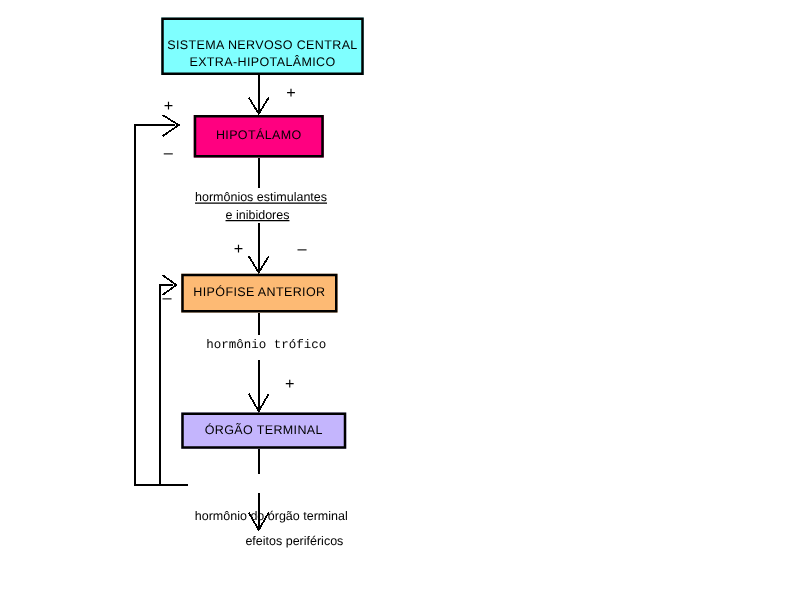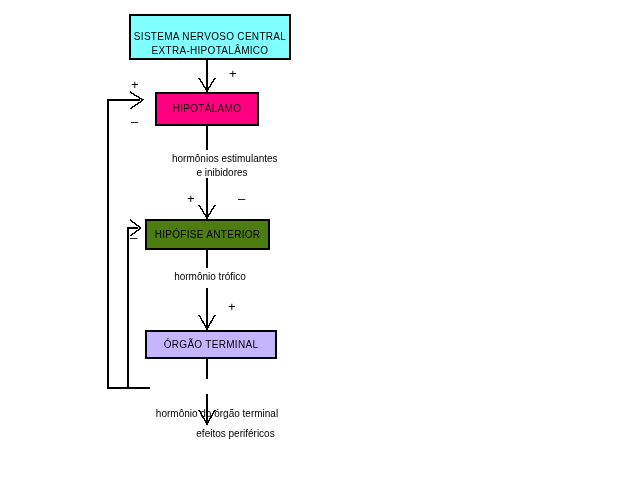--- a/index.html
+++ b/index.html
@@ -79,28 +79,30 @@
   }
   .sign {
     position: absolute;
     font-family: "Liberation Sans", sans-serif;
     font-size: 13px;
     color: #000000;
     line-height: 13px;
     white-space: nowrap;
   }
   #label-hypothalamic-hormones {
-    left: 172px;
+    left: 156px;
     top: 152px;
     width: 100px;
+    text-decoration: underline;
   }
   #label-trophic-hormone {
     left: 165px;
     top: 270px;
     width: 90px;
+    font-family: Liberation Mono, monospace;
   }
   #label-target-hormone {
     left: 152px;
     top: 381px;
     width: 130px;
     margin-top: 26px;
   }
   #label-peripheral-effects {
     left: 188px;
     top: 427px;
@@ -147,21 +149,21 @@
 
   <div class="node" id="node-cns" style="background:#7FFFFF;justify-content:flex-end;">
     <span>SISTEMA NERVOSO CENTRAL</span>
     <span>EXTRA-HIPOTALÂMICO</span>
   </div>
 
   <div class="node" id="node-hypothalamus" style="background:#FF0080;">
     <span>HIPOTÁLAMO</span>
   </div>
 
-  <div class="node" id="node-pituitary" style="background:#4d7c0f;">
+  <div class="node" id="node-pituitary" style="background:#fdba74;">
     <span>HIPÓFISE ANTERIOR</span>
   </div>
 
   <div class="node" id="node-target-organ" style="background:#c4b5fd;">
     <span>ÓRGÃO TERMINAL</span>
   </div>
 
   <div class="edge-label" id="label-hypothalamic-hormones">
     <div>hormônios estimulantes</div>
     <div>e inibidores</div>

